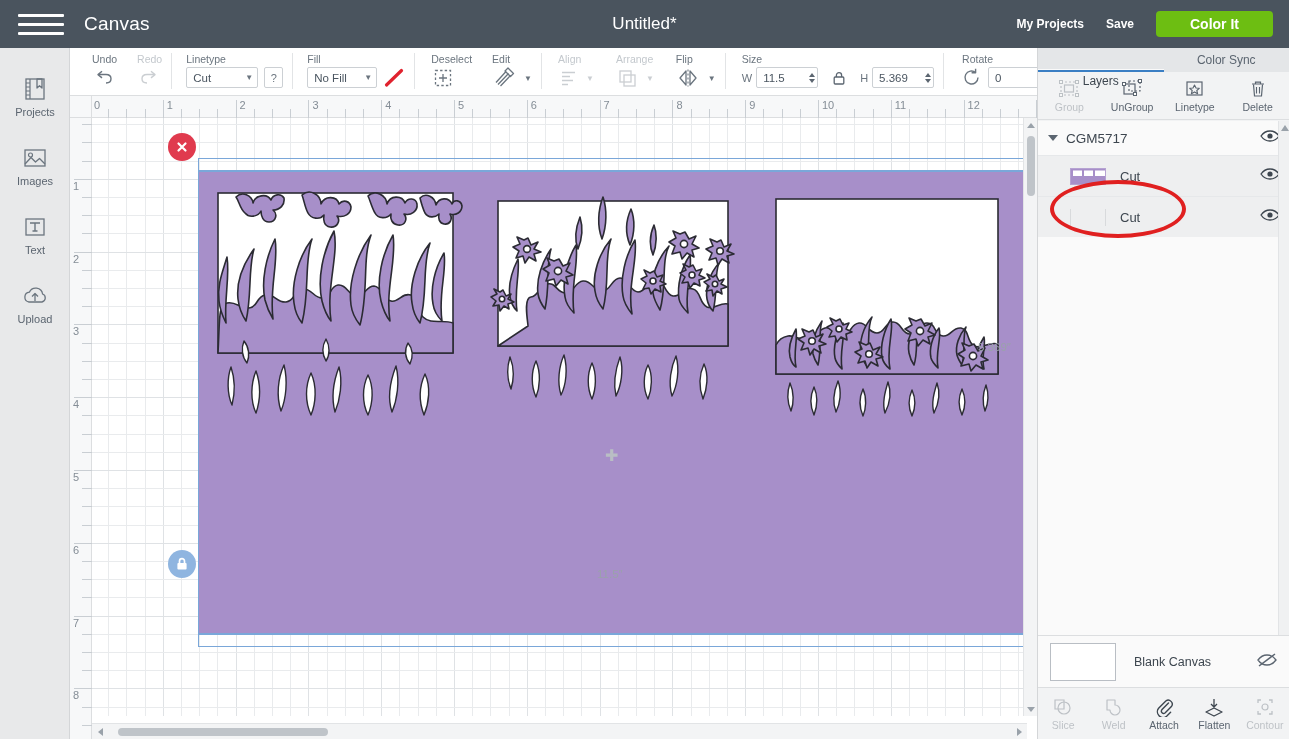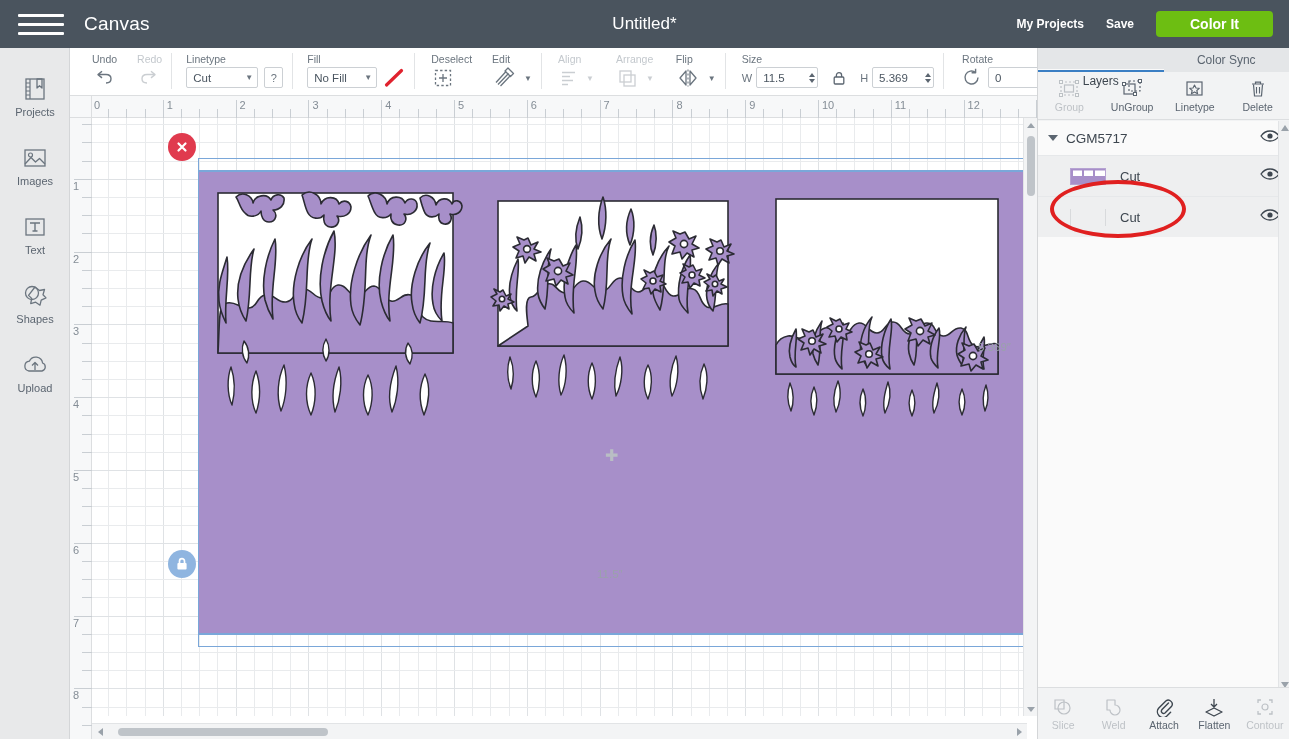--- a/index.html
+++ b/index.html
@@ -202,27 +202,20 @@
         <path d="M4 20l6-6.5 4.5 4.5 4-3.5 5.5 5.5" fill="none" stroke="#6b757f" stroke-width="1.3" stroke-linejoin="round"></path>
       </svg>
       <div class="rail-label">Images</div>
     </div>
     <div class="rail-item">
       <svg width="28" height="28" viewBox="0 0 28 28">
         <rect x="5" y="6" width="18" height="16" fill="none" stroke="#6b757f" stroke-width="1.3"></rect>
         <path d="M9 10h10M14 10v8M11.5 18h5" stroke="#6b757f" stroke-width="1.4"></path>
       </svg>
       <div class="rail-label">Text</div>
-    </div>
-    <div class="rail-item">
-      <svg width="30" height="28" viewBox="0 0 30 28">
-        <circle cx="12" cy="11" r="6.5" fill="none" stroke="#6b757f" stroke-width="1.3"></circle>
-        <path d="M15 5l4.5 3.5 5-1-1.5 5.2 3 3.2-4.8 2.3-1.2 5-4.3-3-5 1.4 1-5.2-3.2-3Z" fill="none" stroke="#6b757f" stroke-width="1.3" stroke-linejoin="round"></path>
-      </svg>
-      <div class="rail-label">Shapes</div>
     </div>
     <div class="rail-item">
       <svg width="32" height="28" viewBox="0 0 32 28">
         <path d="M10 20a5 5 0 0 1 .4-9.9A7 7 0 0 1 23.6 12 4.2 4.2 0 0 1 23 20Z" fill="none" stroke="#6b757f" stroke-width="1.3"></path>
         <path d="M16 19v-7M13 14.5l3-3 3 3" fill="none" stroke="#6b757f" stroke-width="1.3" stroke-linejoin="round"></path>
       </svg>
       <div class="rail-label">Upload</div>
     </div>
   </div>
 
@@ -904,20 +897,30 @@
           <path d="M6 2 10 8H2Z" fill="#9aa2aa"></path>
         </svg>
         <svg width="12" height="10" viewBox="0 0 12 10" style="position:absolute;left:0;bottom:2px">
           <path d="M6 8 2 2h8Z" fill="#9aa2aa"></path>
         </svg>
       </div>
     </div>
 
     <div class="ellipse" style="left:12px; top:132px; width:136px; height:58px;"></div>
 
+    <div class="canvasrow">
+      <div class="cvthumb"></div>
+      <div class="cvname">Blank Canvas</div>
+      <div class="eye">
+        <svg width="22" height="16" viewBox="0 0 22 16">
+          <path d="M2 8s3.6-5 9-5 9 5 9 5-3.6 5-9 5S2 8 2 8Z" fill="none" stroke="#5b6570" stroke-width="1.3"></path>
+          <path d="M3 14 19 2" stroke="#5b6570" stroke-width="1.5"></path>
+        </svg>
+      </div>
+    </div>
 
     <div class="bottombar">
       <div class="bbtn disabled">
         <svg width="22" height="20" viewBox="0 0 22 20">
           <path d="M3 3h9v9H3Z" fill="none" stroke="#5b6570" stroke-width="1.2"></path>
           <circle cx="12" cy="11" r="6" fill="none" stroke="#5b6570" stroke-width="1.2"></circle>
         </svg>
         <span>Slice</span>
       </div>
       <div class="bbtn disabled">

